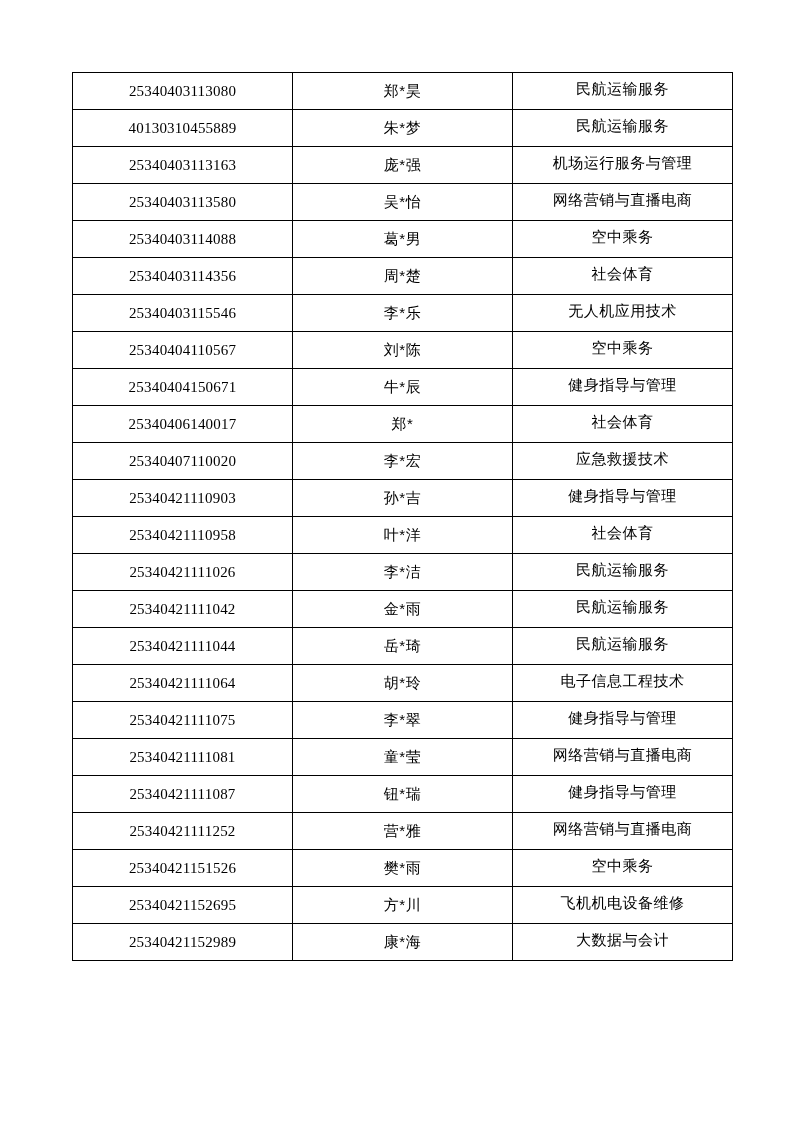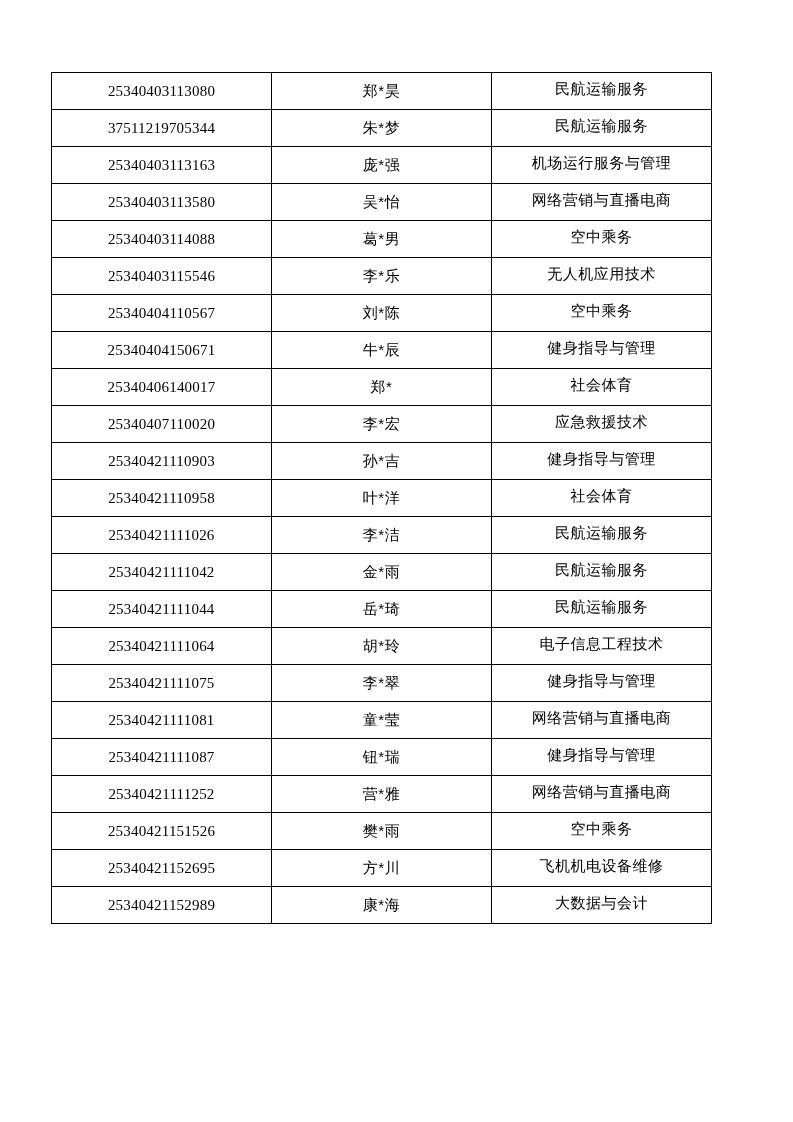--- a/index.html
+++ b/index.html
@@ -12,21 +12,21 @@
     height: 1122px;
     font-family: "Liberation Serif", "DejaVu Serif", serif;
     color: #000000;
     position: relative;
     overflow: hidden;
   }
   .page {
     width: 793px;
     height: 1122px;
     box-sizing: border-box;
-    padding: 72px 74px 0 51px;
+    padding: 72px 74px 0 72px;
     position: relative;
   }
   table.roster {
     border-collapse: collapse;
     width: 645px;
     table-layout: fixed;
     margin: 0;
   }
   table.roster td {
     border: 1px solid #000000;
@@ -62,38 +62,43 @@
 
 <div class="page">
   <table class="roster">
     <tbody>
         <tr>
           <td class="col-id">25340403113080</td>
           <td class="col-name">郑*昊</td>
           <td class="col-major">民航运输服务</td>
         </tr>
         <tr>
-          <td class="col-id">37511219705344</td>
+          <td class="col-id">40130310455889</td>
           <td class="col-name">朱*梦</td>
           <td class="col-major">民航运输服务</td>
         </tr>
         <tr>
           <td class="col-id">25340403113163</td>
           <td class="col-name">庞*强</td>
           <td class="col-major">机场运行服务与管理</td>
         </tr>
         <tr>
           <td class="col-id">25340403113580</td>
           <td class="col-name">吴*怡</td>
           <td class="col-major">网络营销与直播电商</td>
         </tr>
         <tr>
           <td class="col-id">25340403114088</td>
           <td class="col-name">葛*男</td>
           <td class="col-major">空中乘务</td>
+        </tr>
+        <tr>
+          <td class="col-id">25340403114356</td>
+          <td class="col-name">周*楚</td>
+          <td class="col-major">社会体育</td>
         </tr>
         <tr>
           <td class="col-id">25340403115546</td>
           <td class="col-name">李*乐</td>
           <td class="col-major">无人机应用技术</td>
         </tr>
         <tr>
           <td class="col-id">25340404110567</td>
           <td class="col-name">刘*陈</td>
           <td class="col-major">空中乘务</td>

